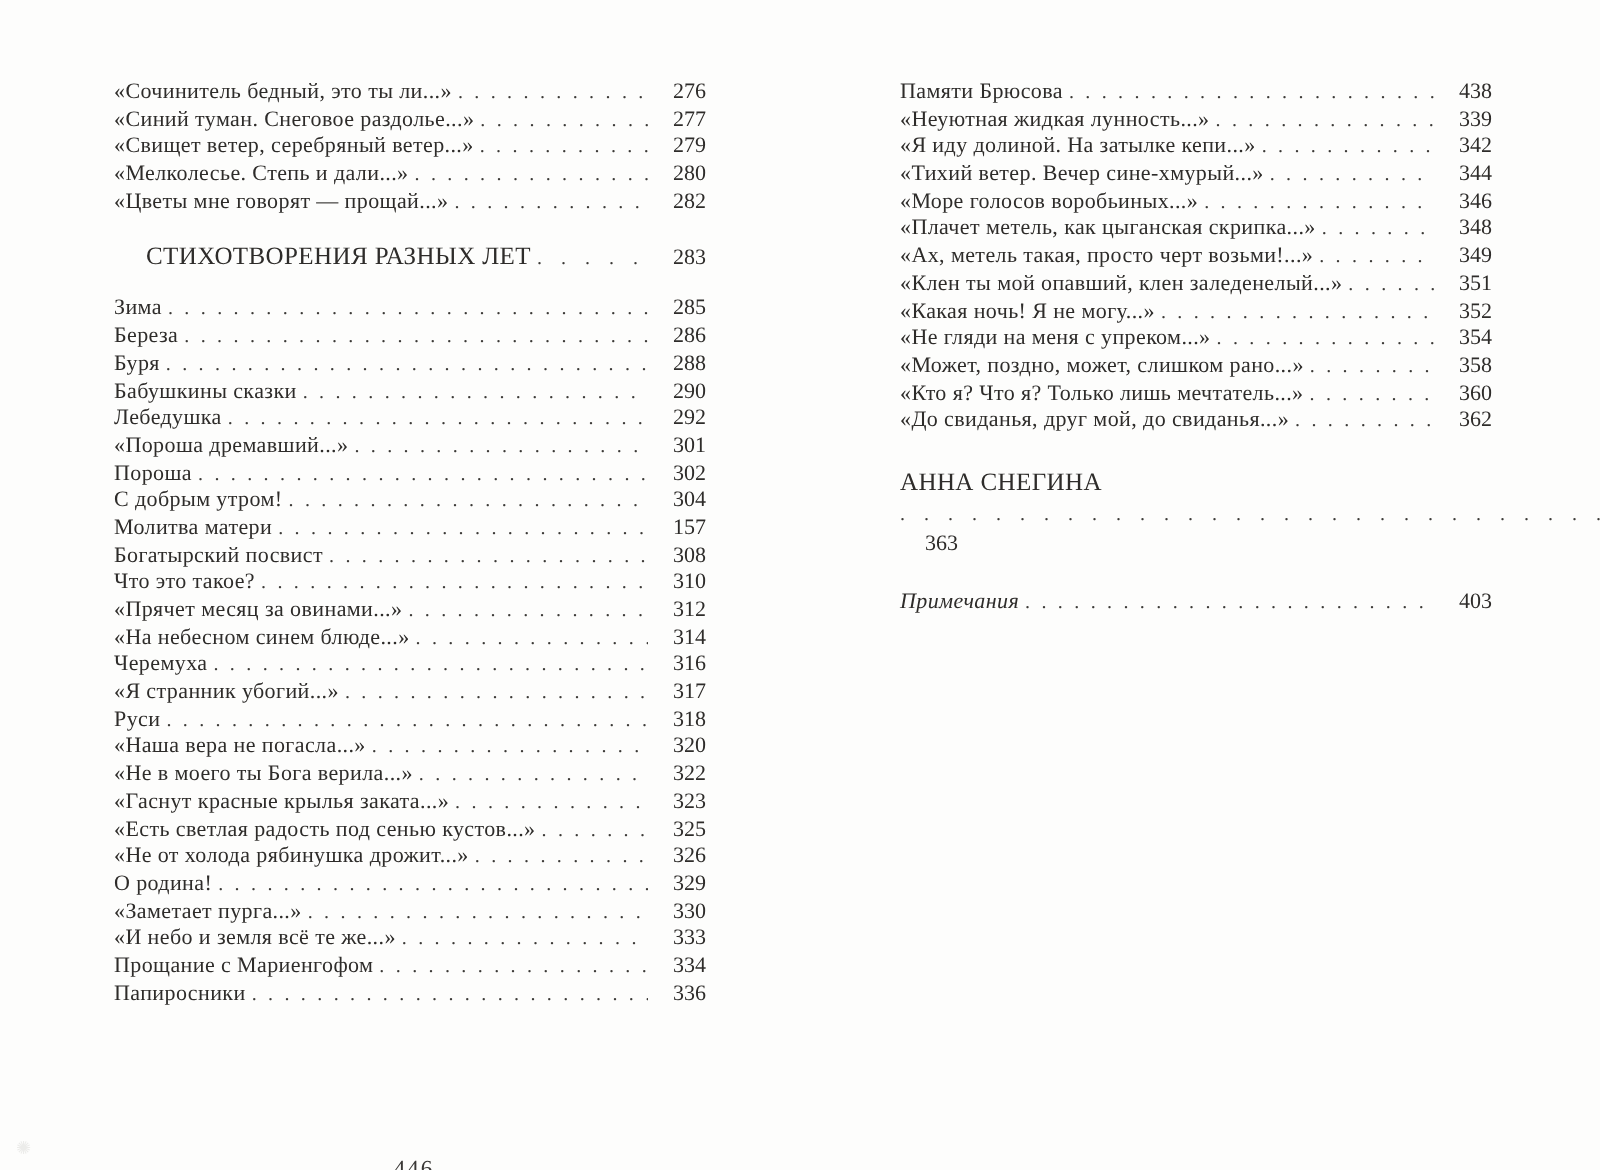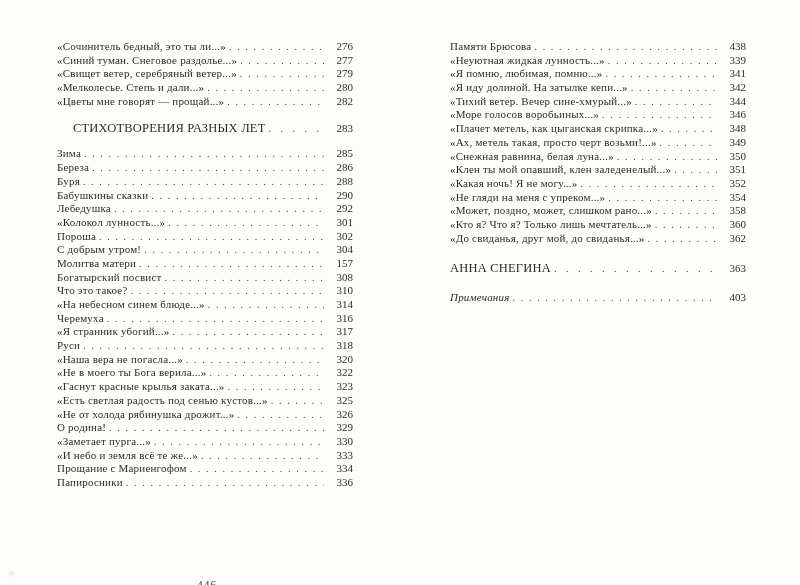--- a/index.html
+++ b/index.html
@@ -29,21 +29,21 @@
   .pnum{flex:0 0 auto;min-width:24px;text-align:right;padding-left:5px;font-size:11px;}
   .heading-row{
     display:flex;align-items:baseline;
     font-size:12.5px;line-height:15px;
     letter-spacing:1.4px;
     margin:13px 0 11px 16px;
     white-space:nowrap;
   }
   .heading-row .leader::after{letter-spacing:3.5px;}
   .heading-row .pnum{letter-spacing:0;}
-  .heading-row-2{margin:16px 0 0 0;}
+  .heading-row-2{margin:16px 0 0 0;flex-direction:column;}
   .notes-row{margin-top:15px;}
   .notes-row .title{font-style:italic;}
   .folio{
     position:absolute;left:183px;top:535px;width:48px;
     text-align:center;font-size:11.5px;color:#3a3836;letter-spacing:1px;margin-top:44px;
   }
   .artifact{
     position:absolute;left:8px;top:569px;width:12px;height:10px;
     color:#ececea;font-size:9px;line-height:10px;
   }
@@ -108,21 +108,21 @@
           <span class="title">Бабушкины сказки</span>
           <span class="leader"></span>
           <span class="pnum">290</span>
         </div>
         <div class="row">
           <span class="title">Лебедушка</span>
           <span class="leader"></span>
           <span class="pnum">292</span>
         </div>
         <div class="row">
-          <span class="title">«Колокол лунность...»</span>
+          <span class="title">«Пороша дремавший...»</span>
           <span class="leader"></span>
           <span class="pnum">301</span>
         </div>
         <div class="row">
           <span class="title">Пороша</span>
           <span class="leader"></span>
           <span class="pnum">302</span>
         </div>
         <div class="row">
           <span class="title">С добрым утром!</span>
@@ -136,20 +136,25 @@
         </div>
         <div class="row">
           <span class="title">Богатырский посвист</span>
           <span class="leader"></span>
           <span class="pnum">308</span>
         </div>
         <div class="row">
           <span class="title">Что это такое?</span>
           <span class="leader"></span>
           <span class="pnum">310</span>
+        </div>
+        <div class="row">
+          <span class="title">«Прячет месяц за овинами...»</span>
+          <span class="leader"></span>
+          <span class="pnum">312</span>
         </div>
         <div class="row">
           <span class="title">«На небесном синем блюде...»</span>
           <span class="leader"></span>
           <span class="pnum">314</span>
         </div>
         <div class="row">
           <span class="title">Черемуха</span>
           <span class="leader"></span>
           <span class="pnum">316</span>
@@ -223,25 +228,20 @@
           <span class="title">Памяти Брюсова</span>
           <span class="leader"></span>
           <span class="pnum">438</span>
         </div>
         <div class="row">
           <span class="title">«Неуютная жидкая лунность...»</span>
           <span class="leader"></span>
           <span class="pnum">339</span>
         </div>
         <div class="row">
-          <span class="title">«Я помню, любимая, помню...»</span>
-          <span class="leader"></span>
-          <span class="pnum">341</span>
-        </div>
-        <div class="row">
           <span class="title">«Я иду долиной. На затылке кепи...»</span>
           <span class="leader"></span>
           <span class="pnum">342</span>
         </div>
         <div class="row">
           <span class="title">«Тихий ветер. Вечер сине-хмурый...»</span>
           <span class="leader"></span>
           <span class="pnum">344</span>
         </div>
         <div class="row">
@@ -251,25 +251,20 @@
         </div>
         <div class="row">
           <span class="title">«Плачет метель, как цыганская скрипка...»</span>
           <span class="leader"></span>
           <span class="pnum">348</span>
         </div>
         <div class="row">
           <span class="title">«Ах, метель такая, просто черт возьми!...»</span>
           <span class="leader"></span>
           <span class="pnum">349</span>
-        </div>
-        <div class="row">
-          <span class="title">«Снежная равнина, белая луна...»</span>
-          <span class="leader"></span>
-          <span class="pnum">350</span>
         </div>
         <div class="row">
           <span class="title">«Клен ты мой опавший, клен заледенелый...»</span>
           <span class="leader"></span>
           <span class="pnum">351</span>
         </div>
         <div class="row">
           <span class="title">«Какая ночь! Я не могу...»</span>
           <span class="leader"></span>
           <span class="pnum">352</span>

